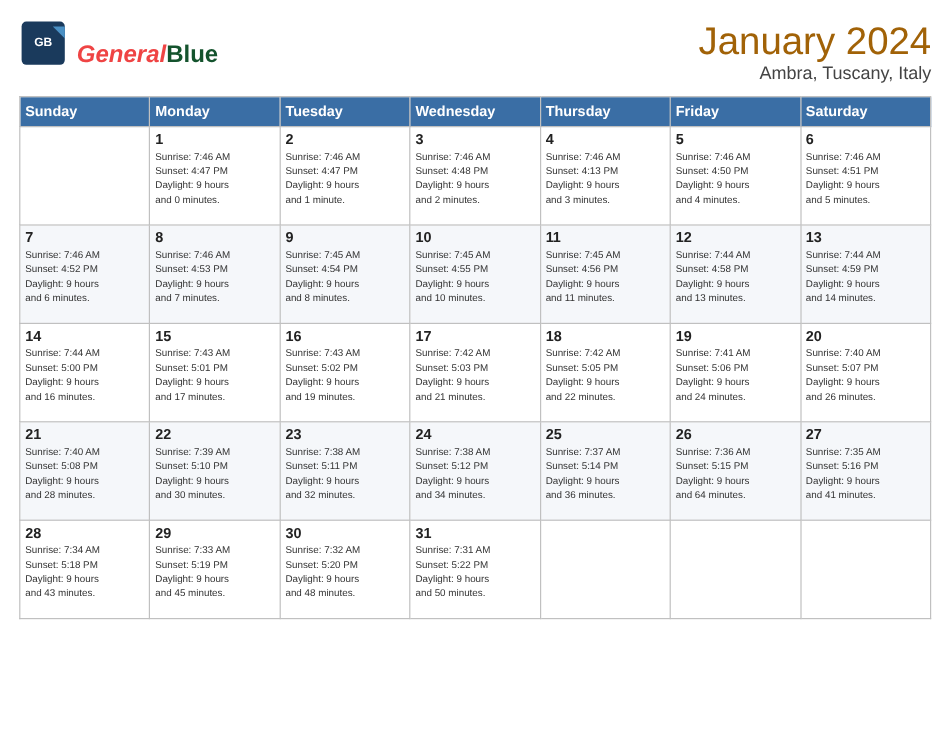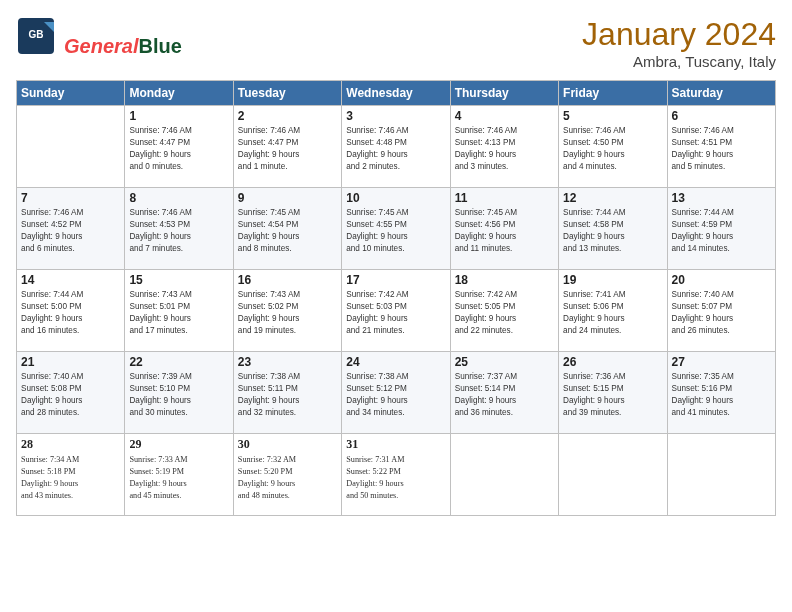--- a/index.html
+++ b/index.html
@@ -83,21 +83,21 @@
       font-size: 8.2px;
     }
     .empty-cell {
       background: #fff !important;
     }
     
     .row-1 td { background: #fff; }
     .row-2 td { background: #eef1f6; }
     .row-3 td { background: #fff; }
     .row-4 td { background: #eef1f6; }
-    .row-5 td { background: #fff; font-family: Liberation Serif, serif; }
+    .row-5 td { background: #fff; }
   </style>
 </head>
 <body>
 
 <div class="page">
   <div class="header">
     <div class="logo-wrapper">
       <svg width="40" height="40" viewBox="0 0 40 40">
         <rect x="2" y="2" width="36" height="36" rx="4" fill="#1a3a5c"></rect>
         <text x="20" y="22" text-anchor="middle" fill="white" font-size="10" font-weight="bold" font-family="Arial">GB</text>
@@ -360,21 +360,21 @@
               <div>Daylight: 9 hours</div>
               <div>and 36 minutes.</div>
             </div>
           </td>
           <td>
             <span class="day-number">26</span>
             <div class="cell-data">
               <div>Sunrise: 7:36 AM</div>
               <div>Sunset: 5:15 PM</div>
               <div>Daylight: 9 hours</div>
-              <div>and 39 minutes.</div>
+              <div>and 64 minutes.</div>
             </div>
           </td>
           <td>
             <span class="day-number">27</span>
             <div class="cell-data">
               <div>Sunrise: 7:35 AM</div>
               <div>Sunset: 5:16 PM</div>
               <div>Daylight: 9 hours</div>
               <div>and 41 minutes.</div>
             </div>

